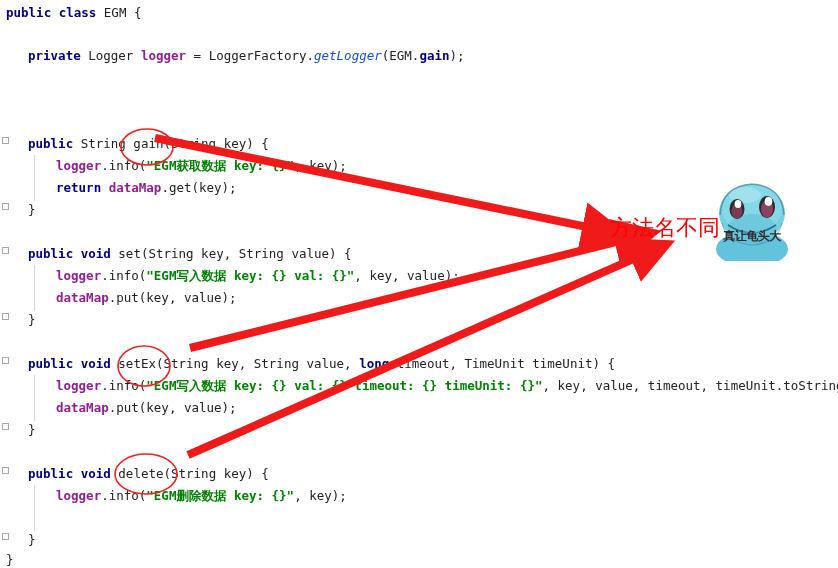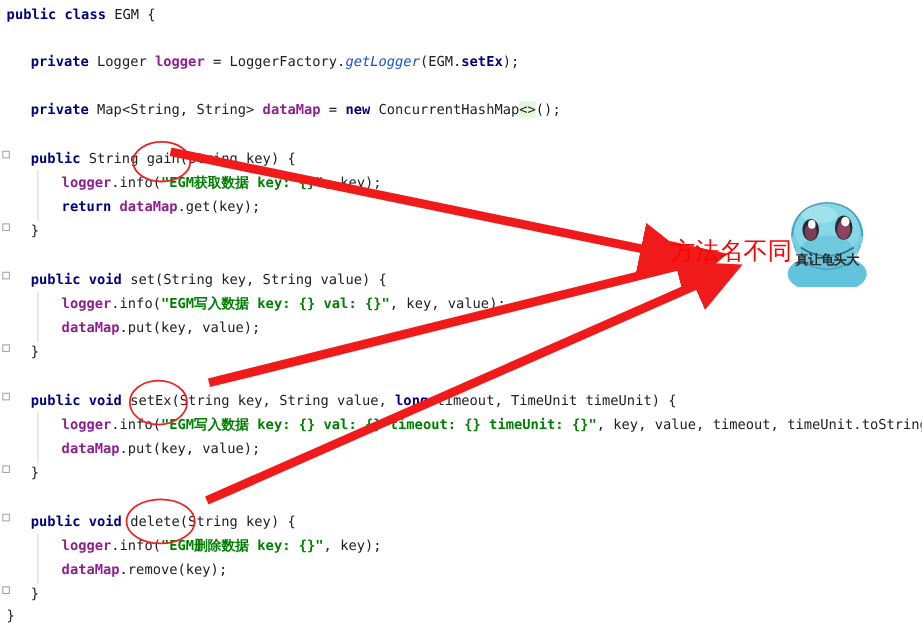--- a/index.html
+++ b/index.html
@@ -111,42 +111,40 @@
     <div class="fold" style="top:467px"></div>
     <div class="fold" style="top:533px"></div>
 
     <div class="guide" style="top:155px;height:46px"></div>
     <div class="guide" style="top:265px;height:46px"></div>
     <div class="guide" style="top:375px;height:46px"></div>
     <div class="guide" style="top:485px;height:46px"></div>
 
     <div class="code-line" style="top:2px"><span class="code-text" style="padding-left:6px"><span class="kw">public class</span> <span class="plain">EGM {</span></span></div>
 
-    <div class="code-line" style="top:45px"><span class="code-text"><span class="kw">private</span> <span class="plain">Logger </span><span class="field">logger</span><span class="plain"> = LoggerFactory.</span><span class="italic">getLogger</span><span class="plain">(EGM.</span><span class="kw">setEx</span><span class="plain">);</span></span></div>
+    <div class="code-line" style="top:45px"><span class="code-text"><span class="kw">private</span> <span class="plain">Logger </span><span class="field">logger</span><span class="plain"> = LoggerFactory.</span><span class="italic">getLogger</span><span class="plain">(EGM.</span><span class="kw">gain</span><span class="plain">);</span></span></div>
 
-    <div class="code-line" style="top:89px"><span class="code-text"><span class="kw">private</span> <span class="plain">Map&lt;String, String&gt; </span><span class="field">dataMap</span><span class="plain"> = </span><span class="kw">new</span><span class="plain"> ConcurrentHashMap</span><span class="diamond">&lt;&gt;</span><span class="plain">();</span></span></div>
 
     <div class="code-line" style="top:133px"><span class="code-text"><span class="kw">public</span> <span class="plain">String gain(String key) {</span></span></div>
     <div class="code-line" style="top:155px"><span class="code-text" style="padding-left:56px"><span class="field">logger</span><span class="plain">.info(</span><span class="str">"EGM获取数据 key: {}"</span><span class="plain">, key);</span></span></div>
     <div class="code-line" style="top:177px"><span class="code-text" style="padding-left:56px"><span class="kw">return</span> <span class="field">dataMap</span><span class="plain">.get(key);</span></span></div>
     <div class="code-line" style="top:199px"><span class="code-text"><span class="plain">}</span></span></div>
 
     <div class="code-line" style="top:243px"><span class="code-text"><span class="kw">public void</span> <span class="plain">set(String key, String value) {</span></span></div>
     <div class="code-line" style="top:265px"><span class="code-text" style="padding-left:56px"><span class="field">logger</span><span class="plain">.info(</span><span class="str">"EGM写入数据 key: {} val: {}"</span><span class="plain">, key, value);</span></span></div>
     <div class="code-line" style="top:287px"><span class="code-text" style="padding-left:56px"><span class="field">dataMap</span><span class="plain">.put(key, value);</span></span></div>
     <div class="code-line" style="top:309px"><span class="code-text"><span class="plain">}</span></span></div>
 
     <div class="code-line" style="top:353px"><span class="code-text"><span class="kw">public void</span> <span class="plain">setEx(String key, String value, </span><span class="kw">long</span><span class="plain"> timeout, TimeUnit timeUnit) {</span></span></div>
     <div class="code-line" style="top:375px"><span class="code-text" style="padding-left:56px"><span class="field">logger</span><span class="plain">.info(</span><span class="str">"EGM写入数据 key: {} val: {} timeout: {} timeUnit: {}"</span><span class="plain">, key, value, timeout, timeUnit.toString());</span></span></div>
     <div class="code-line" style="top:397px"><span class="code-text" style="padding-left:56px"><span class="field">dataMap</span><span class="plain">.put(key, value);</span></span></div>
     <div class="code-line" style="top:419px"><span class="code-text"><span class="plain">}</span></span></div>
 
     <div class="code-line" style="top:463px"><span class="code-text"><span class="kw">public void</span> <span class="plain">delete(String key) {</span></span></div>
     <div class="code-line" style="top:485px"><span class="code-text" style="padding-left:56px"><span class="field">logger</span><span class="plain">.info(</span><span class="str">"EGM删除数据 key: {}"</span><span class="plain">, key);</span></span></div>
-    <div class="code-line" style="top:507px"><span class="code-text" style="padding-left:56px"><span class="field">dataMap</span><span class="plain">.remove(key);</span></span></div>
     <div class="code-line" style="top:529px"><span class="code-text"><span class="plain">}</span></span></div>
 
     <div class="code-line" style="top:549px"><span class="code-text" style="padding-left:6px"><span class="plain">}</span></span></div>
   </div>
 
   <div class="meme">
     <svg width="80" height="82" viewBox="0 0 80 82" xmlns="http://www.w3.org/2000/svg">
 
       <ellipse cx="40" cy="70" rx="36" ry="18" fill="#62c3dd"></ellipse>
 

